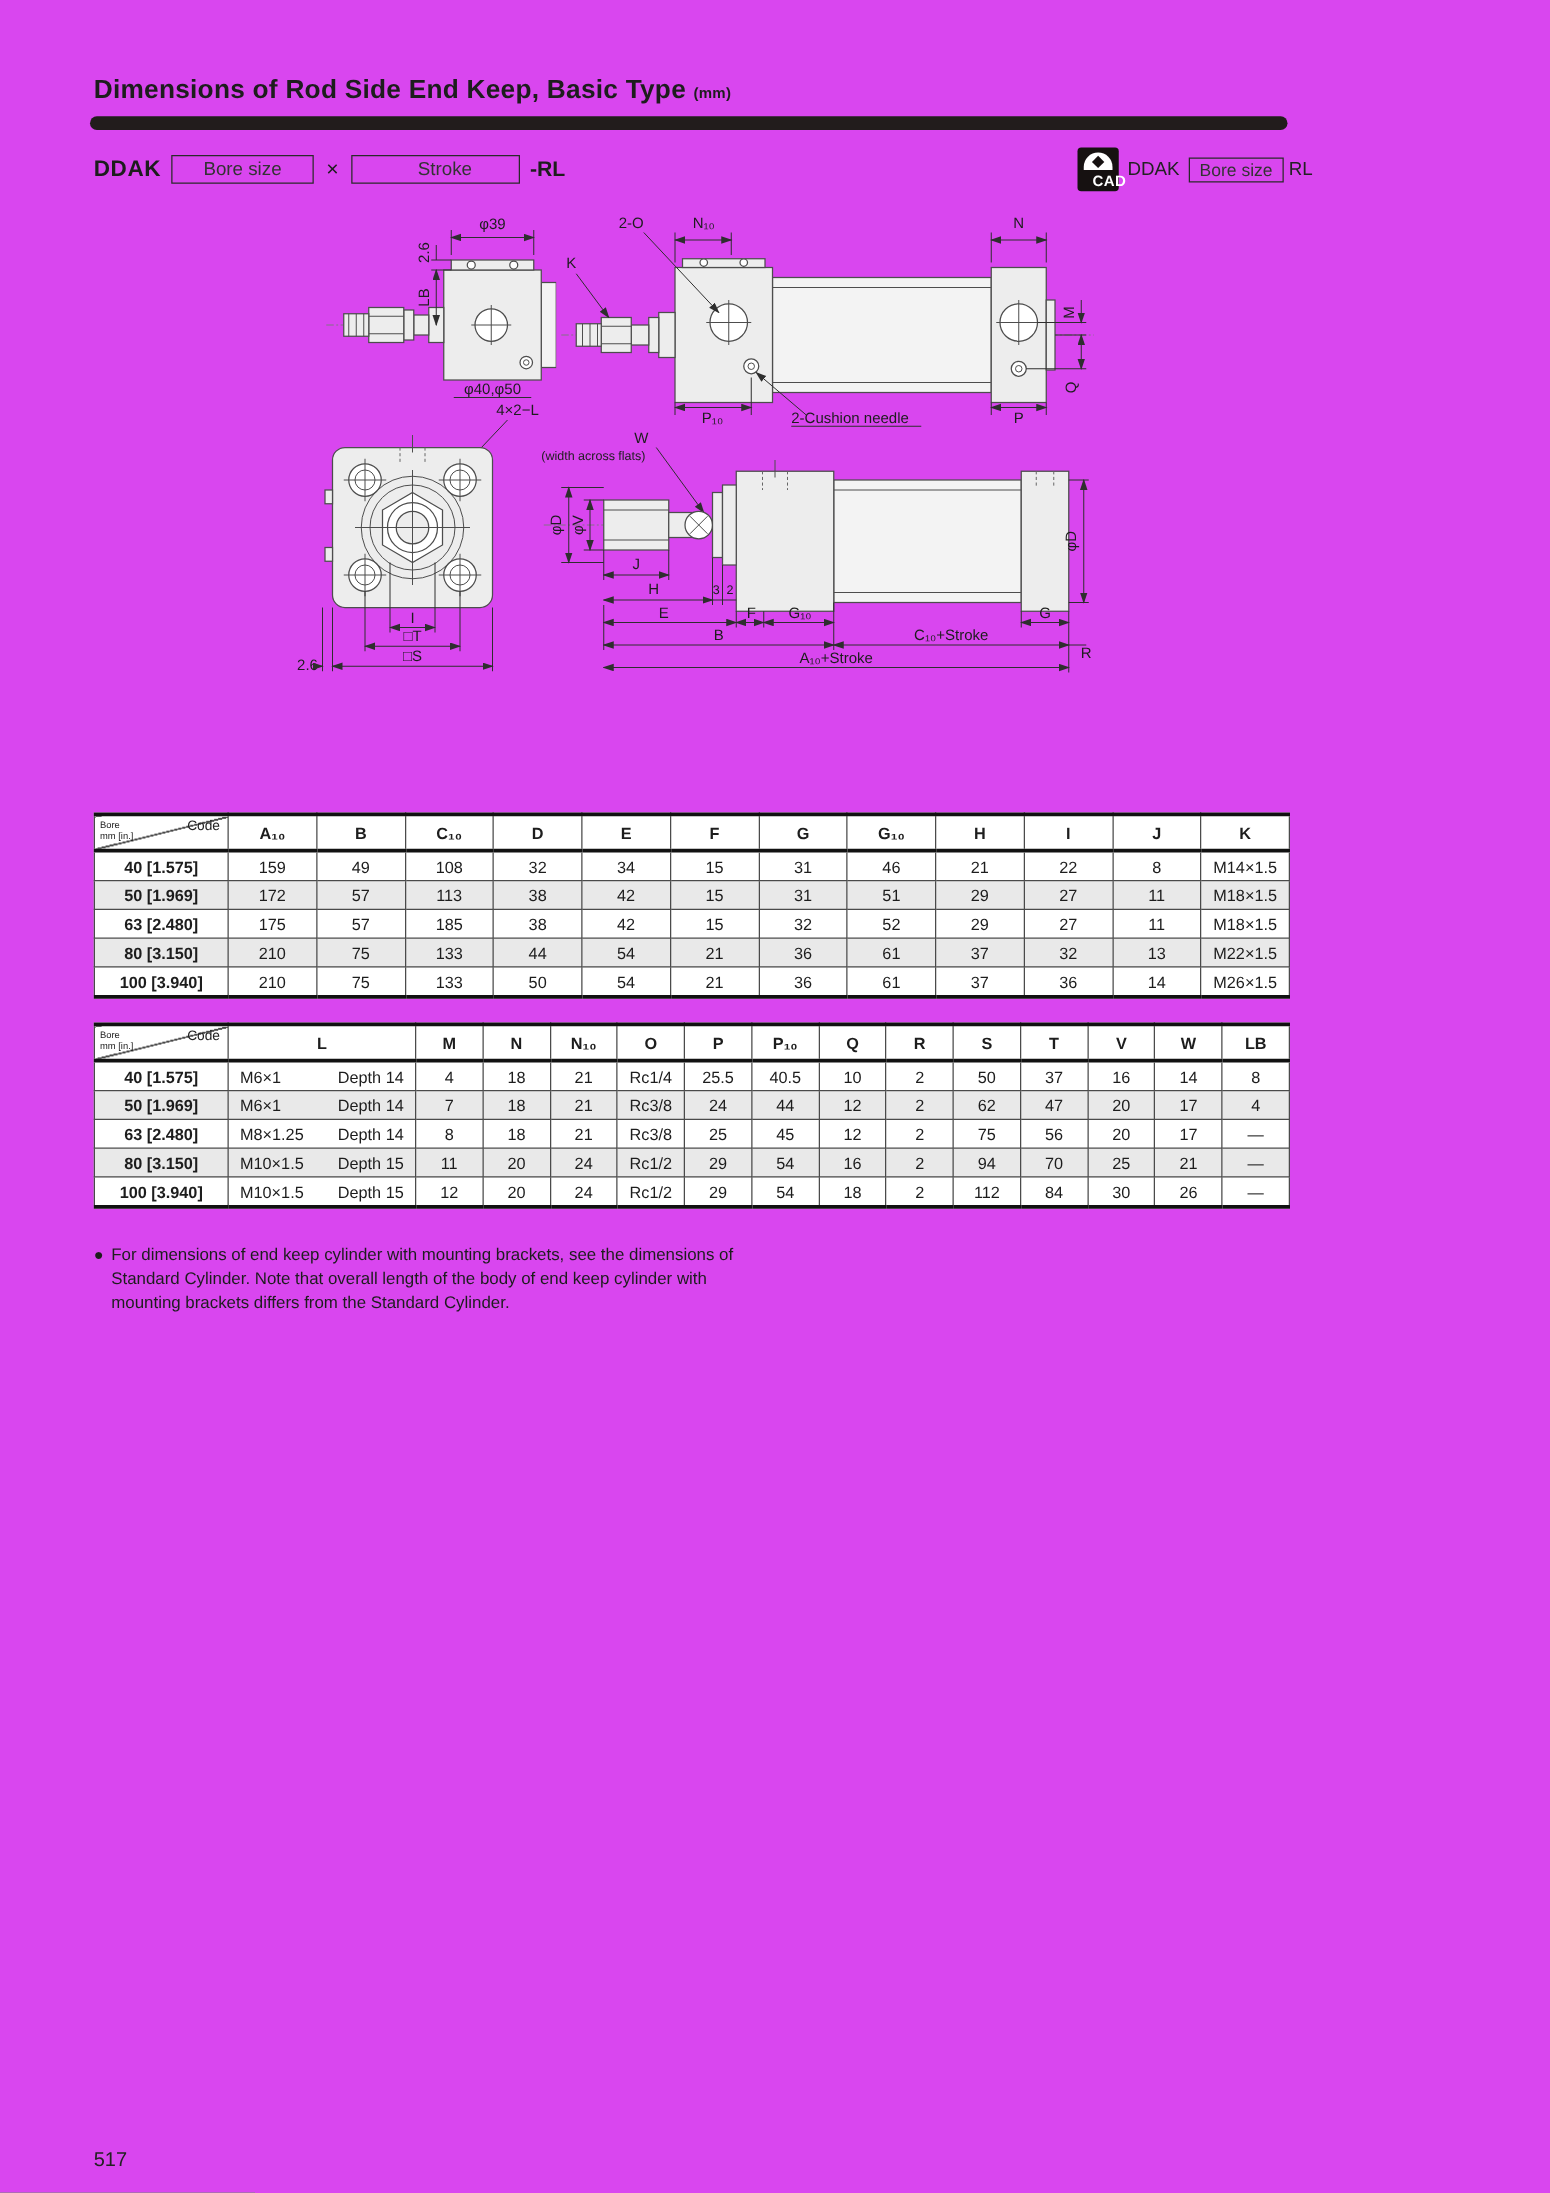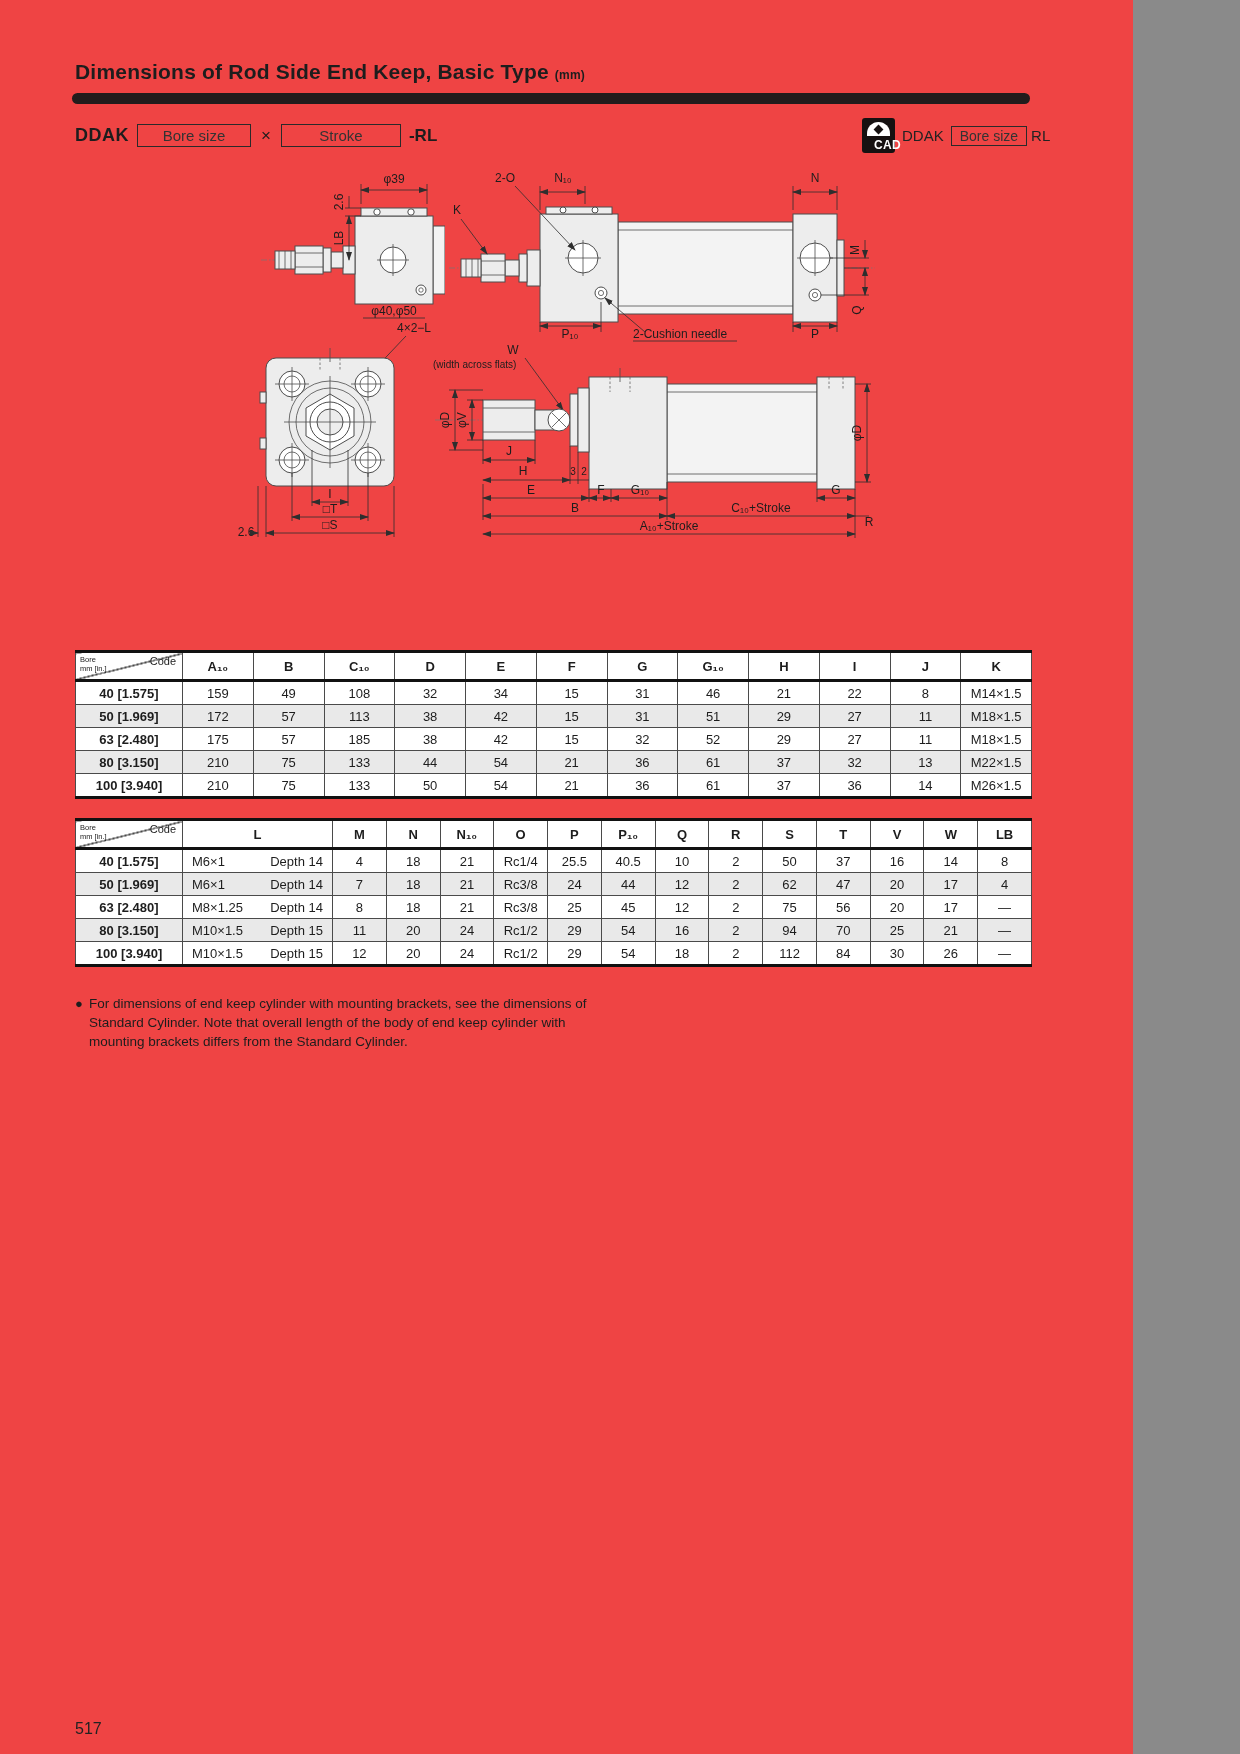--- a/index.html
+++ b/index.html
@@ -1,28 +1,28 @@
 <!DOCTYPE html>
 <html><head>
 <meta charset="utf-8">
 <style>
   html,body{margin:0;padding:0;background:#8a8a8a;}
   .page{
-    position:relative; width:1133px; height:1754px; background:#ef4444;
+    position:relative; width:1240px; height:1754px; background:#d946ef;
     font-family:"Liberation Sans", sans-serif; color:#1d1d1d; overflow:hidden;
   }
   
   .title{position:absolute; left:75px; top:60px; font-size:21px; font-weight:bold; letter-spacing:.2px;}
   .title .unit{font-size:12px; font-weight:bold; margin-left:6px;}
   .title-bar{position:absolute; left:72px; top:93px; width:958px; height:11px; background:#221c1c; border-radius:6px;}
   .model-line{position:absolute; left:75px; top:124px; display:flex; align-items:center; gap:8px;}
   .model-line .code{font-size:18px; font-weight:bold; letter-spacing:.5px;}
   .model-line .box{border:1.6px solid #2a2a2a; font-size:15px; text-align:center; padding:2px 0; color:#333;}
   .model-line .box.bore{width:112px;}
-  .model-line .box.stroke{width:118px;}
+  .model-line .box.stroke{width:118px;padding-left:15px;}
   .model-line .x{font-size:17px; margin:0 2px;}
   .model-line .suffix{font-size:17px; font-weight:bold;}
   
   .cad-wrap{position:absolute; left:862px; top:118px; display:flex; align-items:center; gap:7px;}
   .cad-icon{width:33px; height:35px; background:#161111; border-radius:3px; position:relative;}
   .cad-icon .dome{position:absolute; left:5px; top:4px; width:23px; height:14px; background:#fff; border-radius:12px 12px 0 0;}
   .cad-icon .dome:after{content:""; position:absolute; left:8px; top:4px; width:7px; height:7px; background:#161111; transform:rotate(45deg);}
   .cad-icon .cad-text{position:absolute; left:0; right:0; bottom:1px; color:#fff; font-size:12px; font-weight:bold; text-align:right; letter-spacing:.3px;padding-left:12px;}
   .cad-wrap .code{font-size:15px; color:#222;}
   .cad-wrap .box{border:1.4px solid #2a2a2a; font-size:14px; color:#333; padding:1px 8px;}

